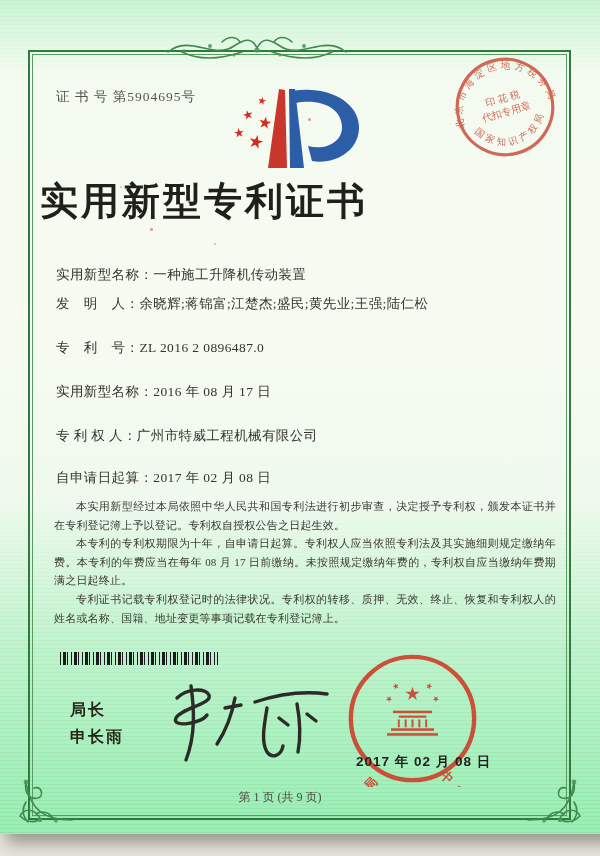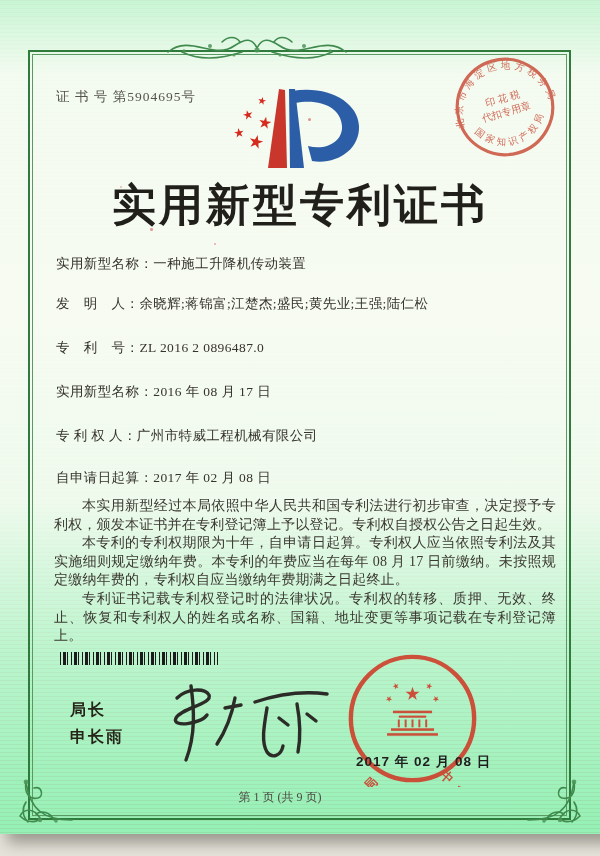--- a/index.html
+++ b/index.html
@@ -32,29 +32,29 @@
     left:28px;top:50px;width:543px;height:770px;
     border:2px solid #2e7b3c;box-sizing:border-box;
   }
   .frame-inner{
     position:absolute;inset:2px;border:1px solid #5a9a62;
   }
   .cert-number{
     left:56px;top:88px;font-size:13.5px;letter-spacing:1px;color:#55544b;
   }
   .title{
-    left:40px;top:176px;width:520px;text-align:center;
-    font-size:44px;font-weight:700;letter-spacing:3px;color:#201f1a;
+    left:40px;top:176px;width:520px;
+    font-size:38px;font-weight:700;letter-spacing:3px;color:#201f1a;
   }
   .field{left:56px;font-size:13.5px;color:#36342c;letter-spacing:.4px;white-space:nowrap;}
-  .f0{top:255px}.f1{top:295px}.f2{top:339px}.f3{top:383px}.f4{top:427px}.f5{top:469px}
+  .f0{top:266px}.f1{top:295px}.f2{top:339px}.f3{top:383px}.f4{top:427px}.f5{top:469px}
   .paras{left:54px;top:497px;width:502px;}
   .paras p{
     margin:0;text-indent:2em;text-align:justify;
-    font-size:14px;line-height:18.6px;color:#3b3931;letter-spacing:.2px;
+    font-size:11px;line-height:18.6px;color:#3b3931;letter-spacing:.2px;
   }
   .barcode{
     left:60px;top:652px;width:158px;height:13px;
     background:repeating-linear-gradient(90deg,
       #1b1b1b 0px,#1b1b1b 1.5px,transparent 1.5px,transparent 3px,
       #1b1b1b 3px,#1b1b1b 6px,transparent 6px,transparent 7.5px,
       #1b1b1b 7.5px,#1b1b1b 8.5px,transparent 8.5px,transparent 11px);
   }
   .signer-title{left:70px;top:700px;font-size:16px;font-weight:700;letter-spacing:2px;color:#262519;font-family:Liberation Serif, serif;}
   .signer-name{left:70px;top:727px;font-size:16px;font-weight:700;letter-spacing:2px;color:#262519;font-family:Liberation Mono, monospace;}

